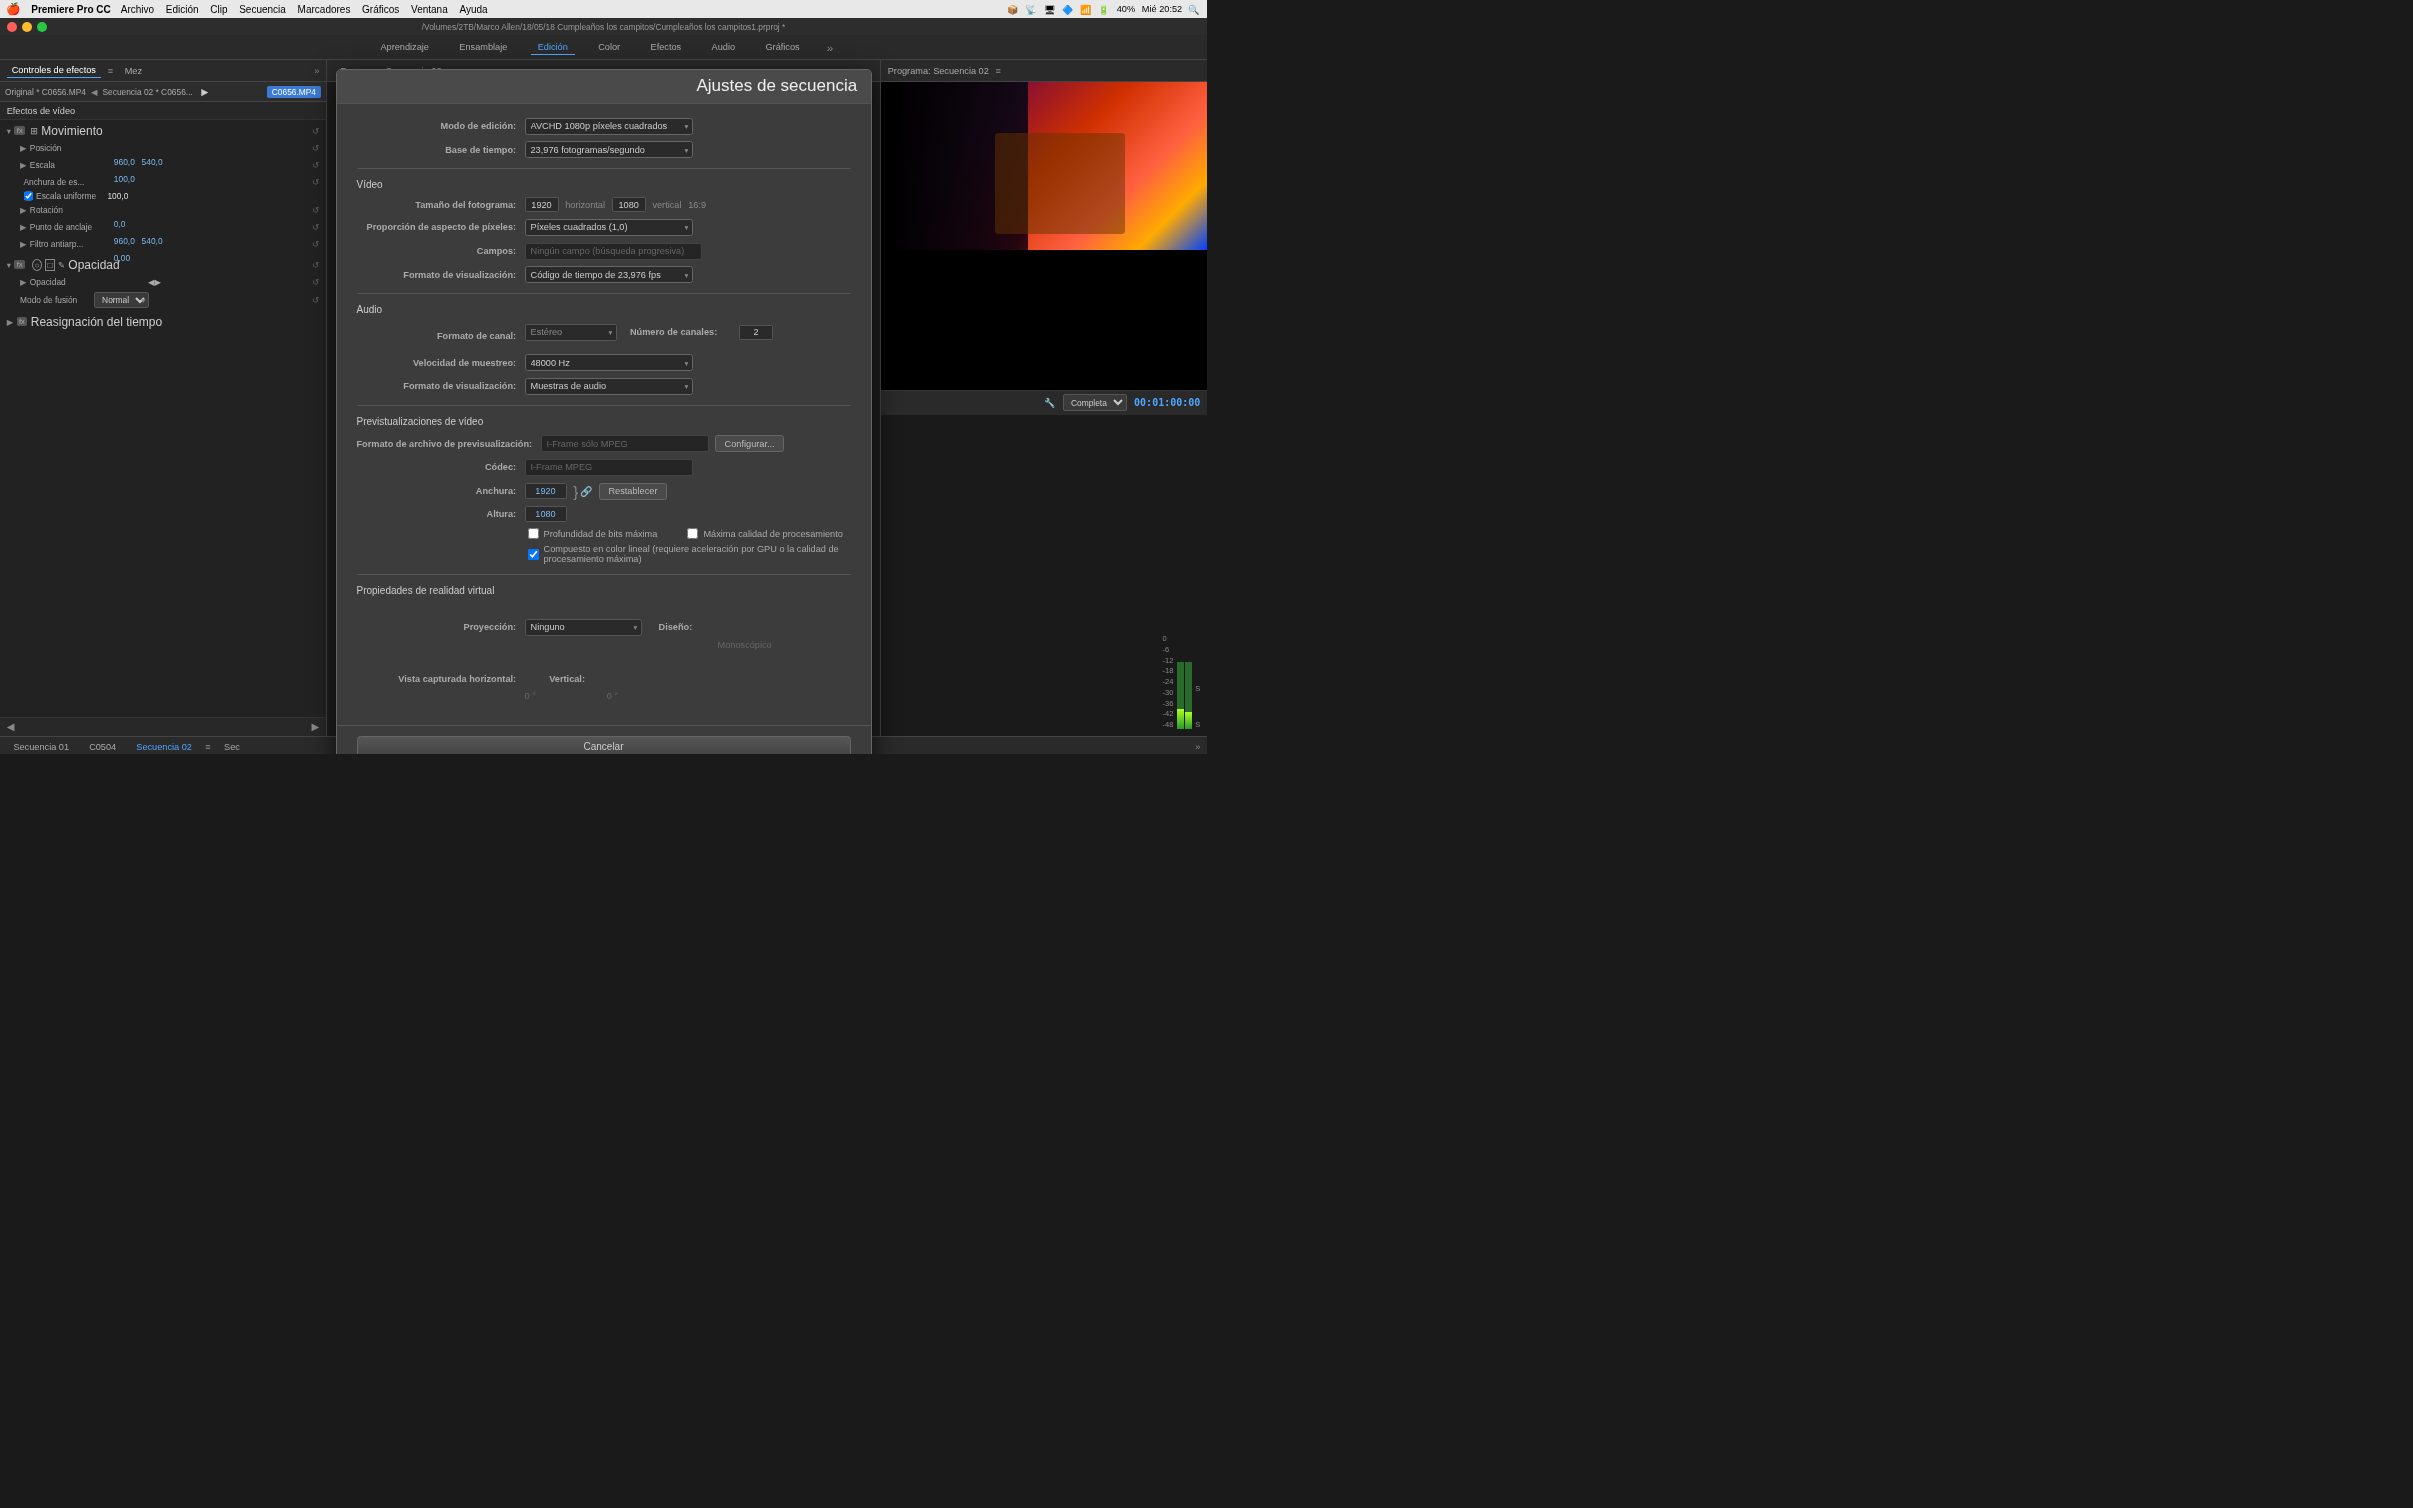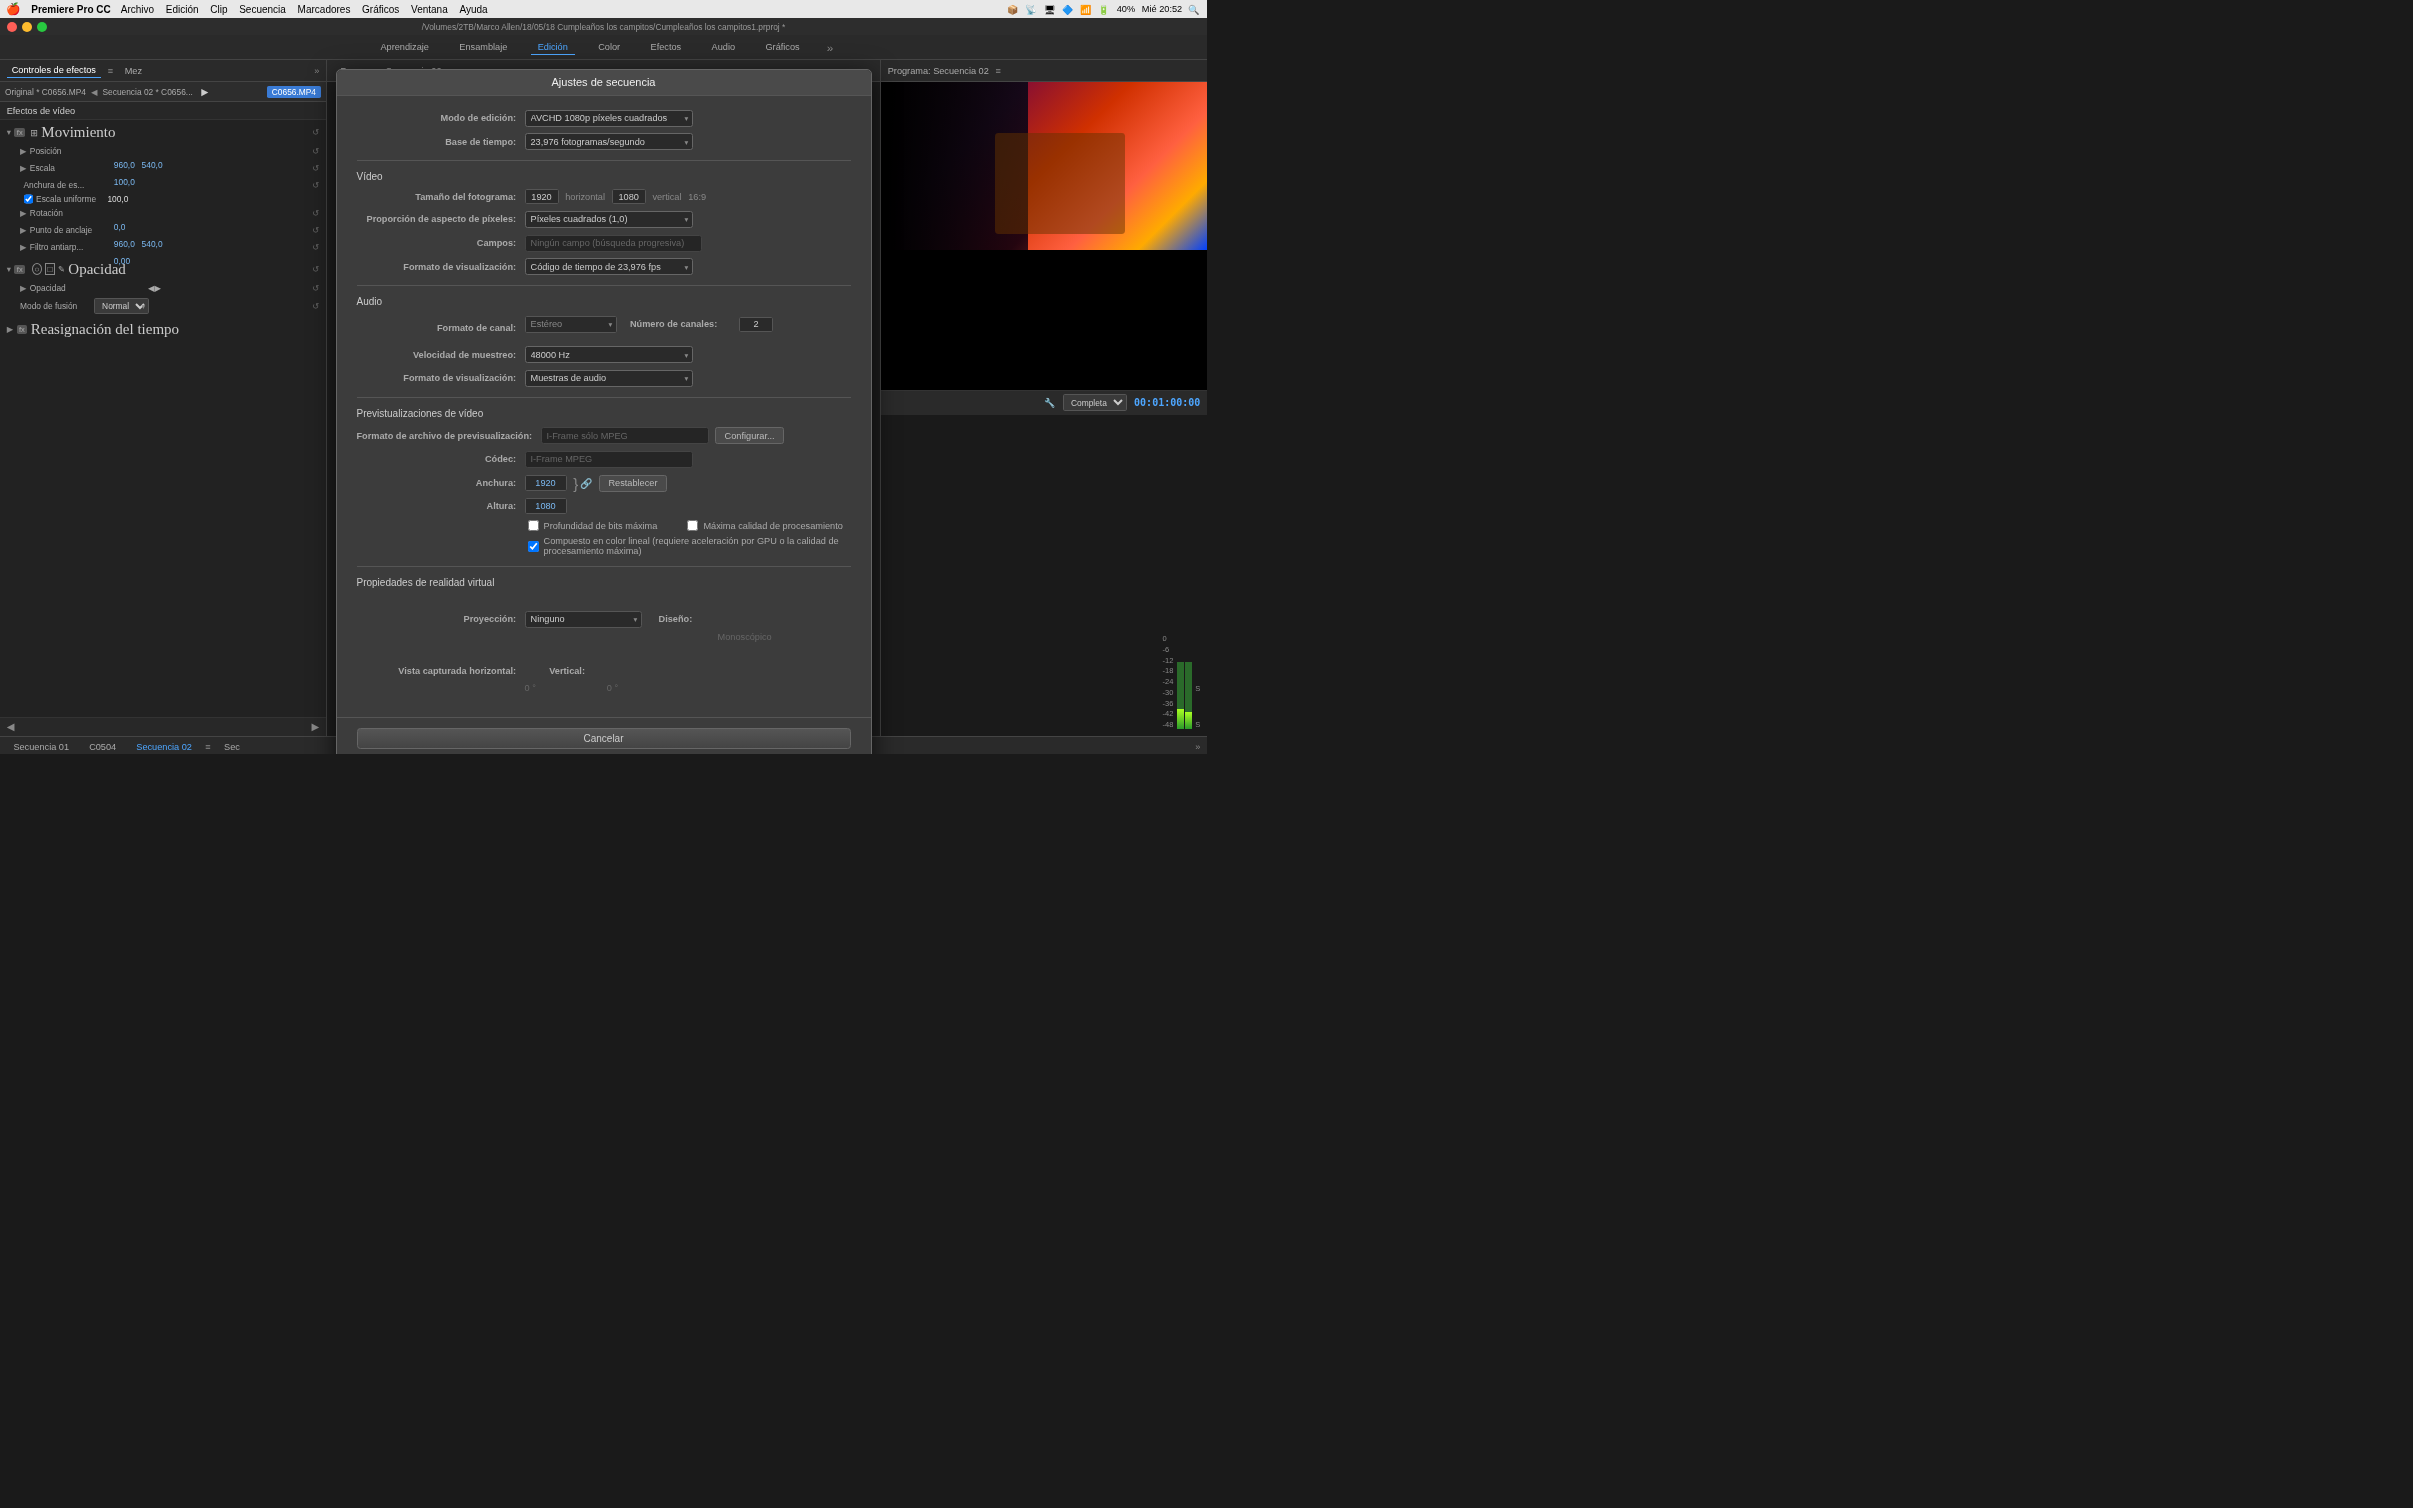--- a/index.html
+++ b/index.html
@@ -128,21 +128,21 @@
     }
 
     .effect-section { padding: 1.7px 0; }
     .effect-group-header {
       display: flex;
       align-items: center;
       padding: 1.7px 6.7px;
       gap: 3.4px;
       cursor: pointer;
     }
-    .effect-group-header .label { color: #ccc; font-size: 15px; font-family: Liberation Serif, serif; }
+    .effect-group-header .label { color: #ccc; font-size: 12px; }
     .fx-badge {
       background: #555;
       color: #aaa;
       font-size: 7.5px;
       padding: 0 2.5px;
       border-radius: 1.7px;
     }
 
     .effect-prop {
       display: flex;
@@ -203,22 +203,22 @@
       border: 0.8px solid #666;
       border-radius: 5px;
       width: 536px;
       box-shadow: 0 6.7px 27px rgba(0,0,0,0.7);
     }
 
     .dialog-title-bar {
       background: #4a4a4a;
       border-radius: 5px 5px 0 0;
       padding: 6.7px 13.4px;
-      text-align: center;
-      font-size: 11px;
+      text-align: right;
+      font-size: 17px;
       color: #eee;
       border-bottom: 0.8px solid #555;
     }
 
     .dialog-body { padding: 13.4px 20px; }
 
     .dialog-section {
       margin-bottom: 10px;
     }
     .dialog-section-title {

